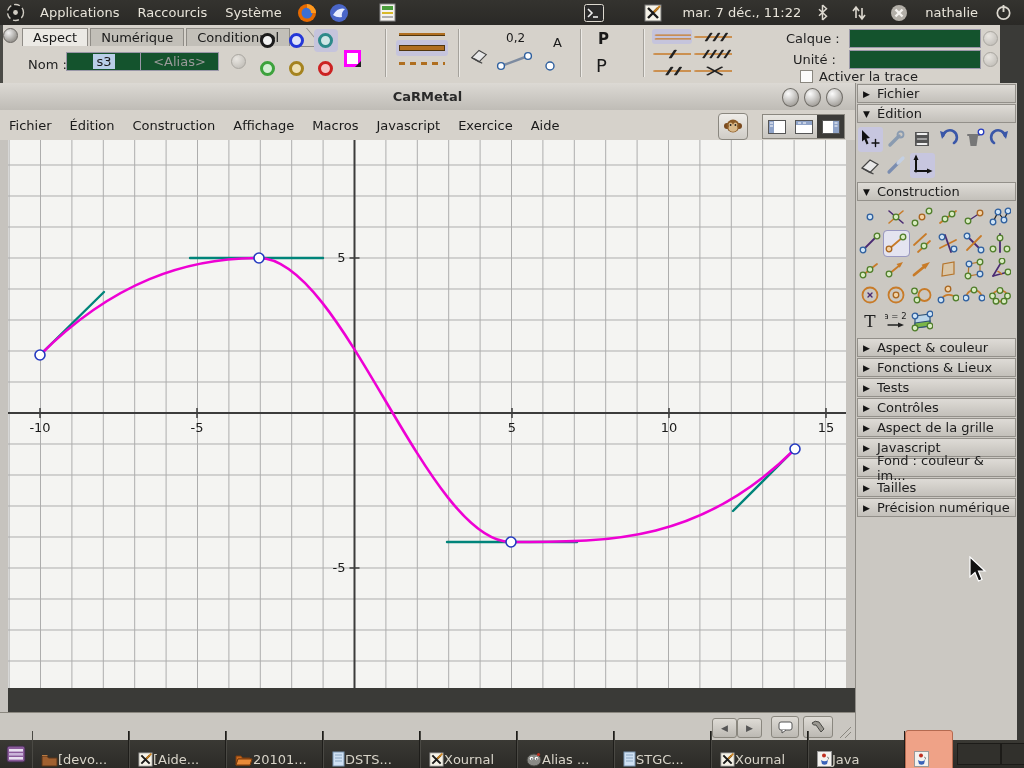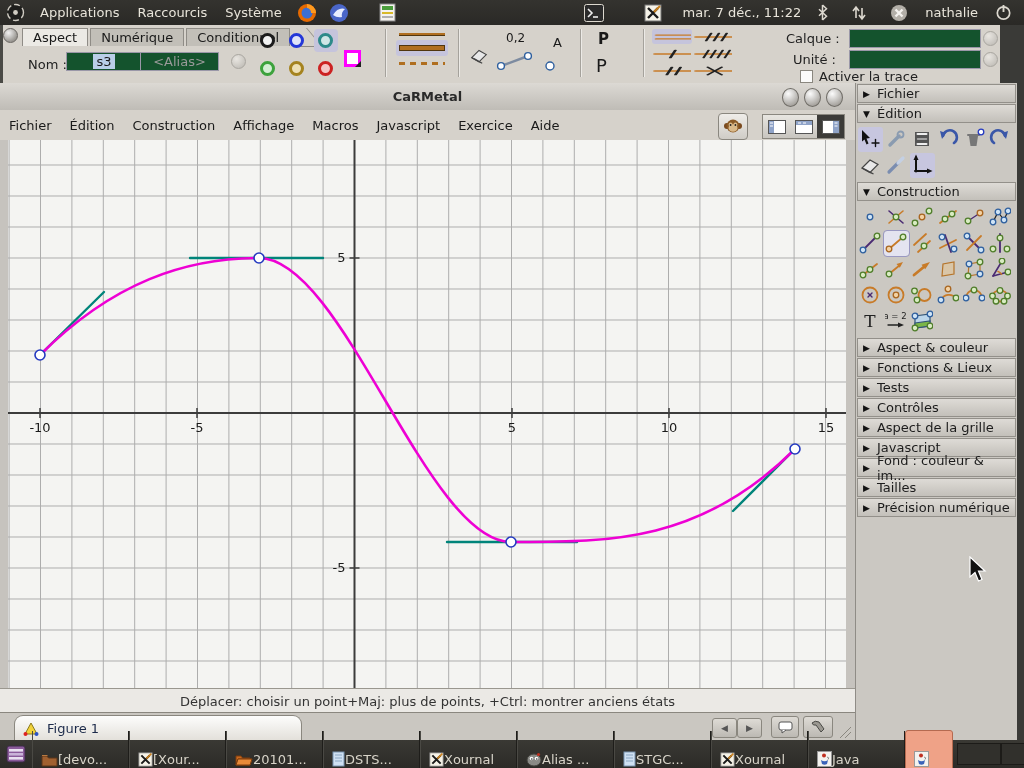--- a/index.html
+++ b/index.html
@@ -438,35 +438,22 @@
         <line x1="725" y1="371" x2="787" y2="309" stroke="#00847a" stroke-width="2.4" stroke-linecap="round"></line>
         <path d="M32,215 C105,142 178,118 251,118 C335,118 419,402 503,402 C598,402 692,404 787,309" fill="none" stroke="#ee00d4" stroke-width="2.6" stroke-linecap="round"></path>
         <circle cx="32" cy="215" r="5" fill="#fff" stroke="#2439c0" stroke-width="1.6"></circle>
         <circle cx="251" cy="118" r="5" fill="#fff" stroke="#2439c0" stroke-width="1.6"></circle>
         <circle cx="503" cy="402" r="5" fill="#fff" stroke="#2439c0" stroke-width="1.6"></circle>
         <circle cx="787" cy="309" r="5" fill="#fff" stroke="#2439c0" stroke-width="1.6"></circle>
       </svg>
   </div>
   <div id="edge-r" class="abs"></div>
 
-  <div id="statusbar" class="abs">
-    <span>Déplacer: choisir un point+Maj: plus de points, +Ctrl: montrer anciens états</span>
-  </div>
 
   <div id="tabbar" class="abs">
-    <div id="figtab">
-      <span style="position:absolute;left:8px;top:5px;">
-        <svg width="16" height="16" viewBox="0 0 16 16">
-            <polygon points="2,13 8,2 14,13" fill="#f2d23a" stroke="#8a7a1a"></polygon>
-            <circle cx="2.5" cy="13" r="2" fill="#d22"></circle>
-            <circle cx="13.5" cy="13" r="2" fill="#2a52c8"></circle>
-          </svg>
-      </span>
-      <span>Figure 1</span>
-    </div>
     <div class="abs" style="left:712px;top:5px;display:flex;">
       <div class="tbtn" style="width:23px;height:18px;">
           <span style="font-size:9px;">◀</span>
         </div>
       <div class="tbtn" style="width:23px;height:18px;">
           <span style="font-size:9px;">▶</span>
         </div>
     </div>
     <div class="tbtn abs" style="left:771px;top:3px;width:26px;height:20px;">
       <svg width="15" height="13" viewBox="0 0 15 13">
@@ -820,21 +807,21 @@
           <span>[devo...</span>
         </div>
         <div class="task">
           <span>
             <svg width="15" height="15" viewBox="0 0 18 18">
               <rect x="1" y="1" width="16" height="16" fill="#f6f3e8" stroke="#777"></rect>
               <path d="M4,4 L14,14 M14,4 L4,14" stroke="#1a1a1a" stroke-width="2.4"></path>
               <line x1="10" y1="8" x2="16" y2="2" stroke="#c8801f" stroke-width="2"></line>
             </svg>
           </span>
-          <span>[Xour...</span>
+          <span>[Aide...</span>
         </div>
         <div class="task">
           <span>
             <svg width="18" height="14" viewBox="0 0 18 14">
               <path d="M1,3 L6,3 L7.5,5 L15,5 L15,12 L1,12Z" fill="#c8681e" stroke="#7a3c0e"></path>
               <path d="M3,6 L17,6 L15,12 L1,12Z" fill="#e8username8a38" stroke="#7a3c0e"></path>
               <path d="M3,6 L17,6 L15,12 L1,12Z" fill="#e88a38" stroke="#7a3c0e"></path>
             </svg>
           </span>
           <span>20101...</span>

